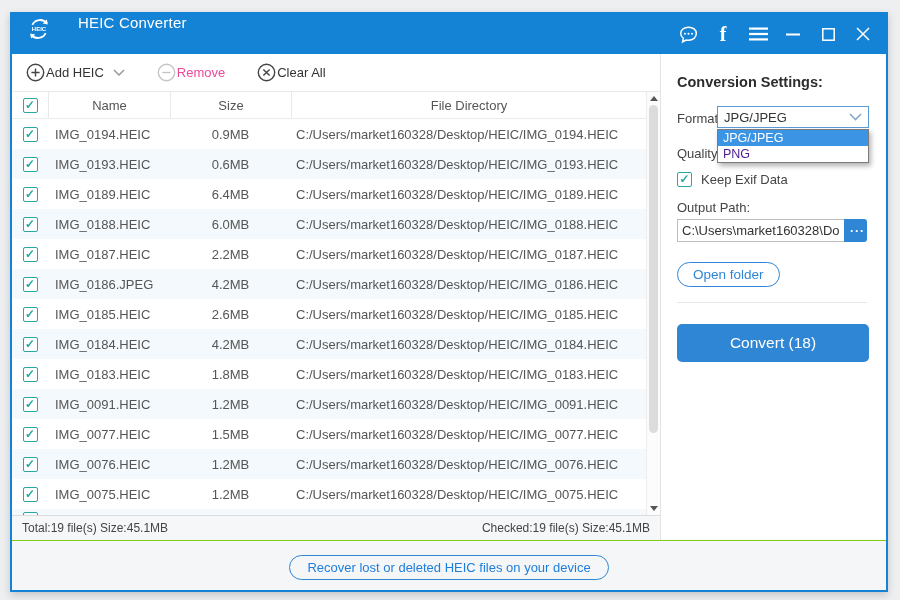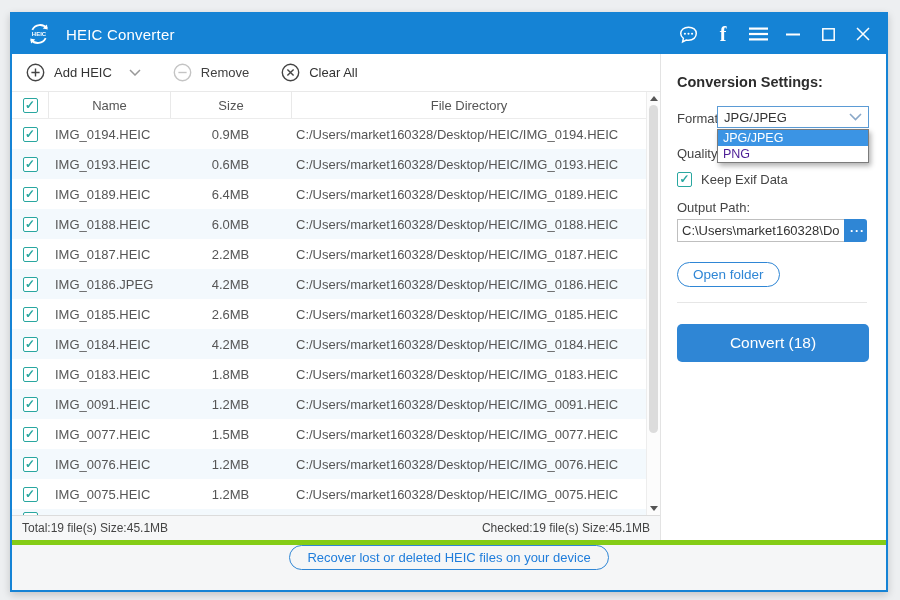--- a/index.html
+++ b/index.html
@@ -12,37 +12,37 @@
   }
   .window {
     position:absolute; left:10px; top:12px; width:878px; height:580px;
     border:2px solid #1583d5; background:#fff;
     box-shadow:0 3px 8px rgba(0,0,0,.18);
     display:flex; flex-direction:column;
   }
   
   .titlebar {
     height:40px; flex:0 0 40px; background:#1583d5;
-    display:flex; align-items:center; padding:0 12px; gap:12px;
+    display:flex; padding:0 12px; gap:24px;
   }
   .logo { width:30px; height:30px; }
   .title { color:#fff; font-size:15px; letter-spacing:.2px; }
   .tb-actions { margin-left:auto; display:flex; align-items:center; gap:13px; }
   .tb-btn { width:22px; height:22px; display:flex; align-items:center; justify-content:center; cursor:pointer; }
   .fb-f { color:#fff; font-family:"Liberation Serif", serif; font-size:20px; font-weight:bold; line-height:20px; }
   
   .main { flex:0 0 486px; display:flex; height:486px; }
   .left-col { width:648px; display:flex; flex-direction:column; background:#fff; }
   
   .toolbar {
     height:38px; flex:0 0 38px; display:flex; align-items:center;
     gap:32px; padding:0 14px; border-bottom:1px solid #e9e9e9;
   }
-  .tool { display:flex; align-items:center; gap:9px; font-size:13px; color:#333; cursor:pointer; }
-  .tool.disabled { color:#404040; cursor:default; }
+  .tool { display:flex; align-items:center; gap:1px; font-size:13px; color:#333; cursor:pointer; }
+  .tool.disabled { color:#ec4899; cursor:default; }
   .chev { margin-left:8px; }
   
   .table-wrap { position:relative; flex:1; overflow:hidden; }
   .thead {
     display:flex; height:27px; align-items:center;
     border-bottom:1px solid #ececec; font-size:13px; color:#555;
   }
   .col-check { width:36px; display:flex; justify-content:center; flex:0 0 36px; }
   .col-name { width:122px; flex:0 0 122px; }
   .col-size { width:121px; flex:0 0 121px; text-align:center; }
@@ -115,22 +115,22 @@
     font-size:13.5px; cursor:pointer; font-family:"Liberation Sans", sans-serif;
   }
   .rp-divider { position:absolute; top:248px; left:16px; width:190px; border-top:1px solid #e6e6e6; }
   .convert-btn {
     position:absolute; top:270px; left:16px; width:192px; height:38px;
     background:#2f86d5; color:#fff; border:none; border-radius:5px;
     font-size:15.5px; cursor:pointer; font-family:"Liberation Sans", sans-serif;
   }
   
   .footer {
-    flex:1; background:#f5f6f7; border-top:5px solid #84cc16;
-    display:flex; align-items:flex-start; justify-content:center; 
+    flex:1; background:#f5f6f7; border-top:1px solid #84cc16;
+    display:flex; align-items:flex-start; justify-content:center; padding-top:14px;
   }
   .recover-btn {
     height:25px; padding:0 17px; border:1px solid #2f86d5; border-radius:13px;
     background:transparent; color:#1f7ddb; font-size:13px; cursor:pointer;
     font-family:"Liberation Sans", sans-serif;
   }
 </style>
 </head>
 <body>
 

